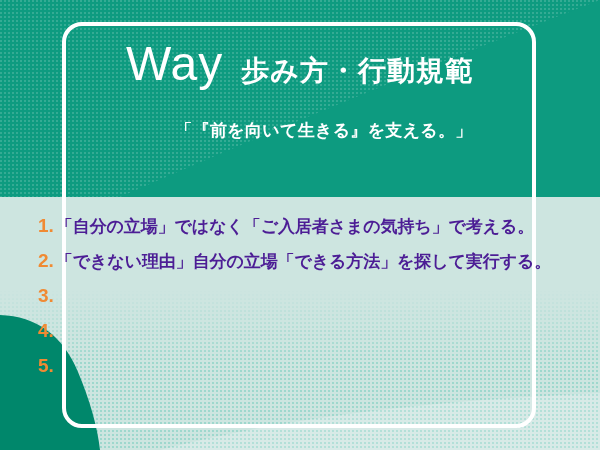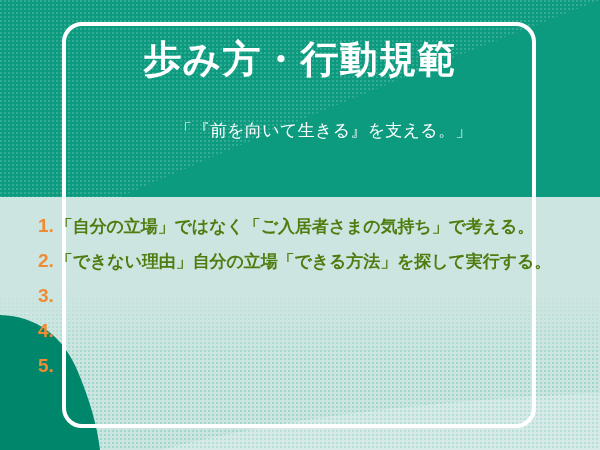--- a/index.html
+++ b/index.html
@@ -103,38 +103,38 @@
   }
   .title-en {
     color: #ffffff;
     font-size: 48px;
     font-weight: 300;
     letter-spacing: 1px;
     line-height: 1;
   }
   .title-ja {
     color: #ffffff;
-    font-size: 38px;
+    font-size: 28px;
     font-weight: 700;
     letter-spacing: 1px;
     line-height: 1;
   }
 
   
   .lead {
     position: absolute;
     left: 0;
     top: 118px;
     width: 600px;
     text-align: center;
     color: #ffffff;
   }
   .lead-line {
     font-size: 17px;
-    font-weight: 400;
+    font-weight: 700;
     line-height: 1.55;
     letter-spacing: 0.3px;
     padding-left: 48px;
   }
 
   
   .list {
     position: absolute;
     left: 38px;
     top: 216px;
@@ -148,21 +148,21 @@
   }
   .item-num {
     color: #F08A33;
     font-size: 19px;
     font-weight: 700;
     line-height: 1;
     flex: 0 0 auto;
     padding-right: 2px;
   }
   .item-text {
-    color: #4d7c0f;
+    color: #4c1d95;
     font-size: 17px;
     font-weight: 700;
     line-height: 1;
     letter-spacing: -0.1px;
   }
 </style>
 </head>
 <body>
 
 <div class="slide">
@@ -178,20 +178,21 @@
     <div class="mint-halftone"></div>
     <svg class="corner-blob" viewBox="0 0 600 253" preserveAspectRatio="none">
       <path d="M 0 118 Q 55 120 78 175 Q 96 218 100 253 L 0 253 Z" fill="#00876B"></path>
       <path d="M 0 253 L 600 253 L 600 196 Q 330 208 160 253 Z" fill="rgba(255,255,255,0.22)"></path>
     </svg>
   </div>
 
   <div class="frame"></div>
 
   <div class="title-row">
+    <span class="title-en">Way</span>
     <span class="title-ja">歩み方・行動規範</span>
   </div>
 
   <div class="lead">
     <div class="lead-line">「『前を向いて生きる』を支える。」</div>
   </div>
 
   <div class="list">
 
     <div class="list-item">

